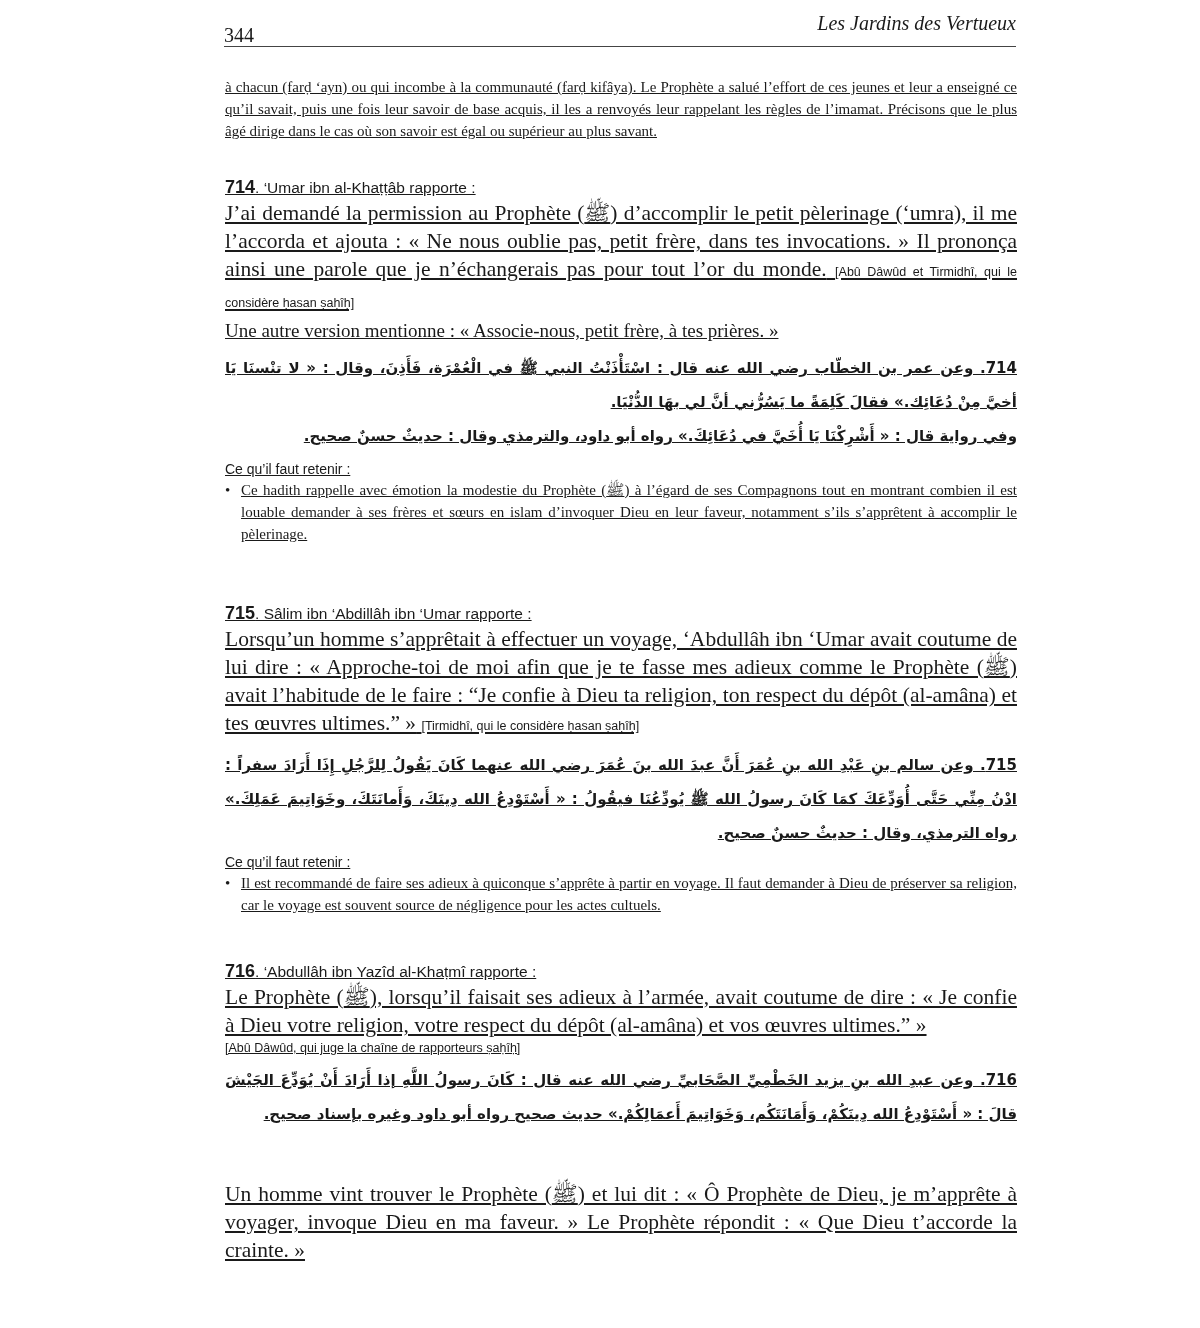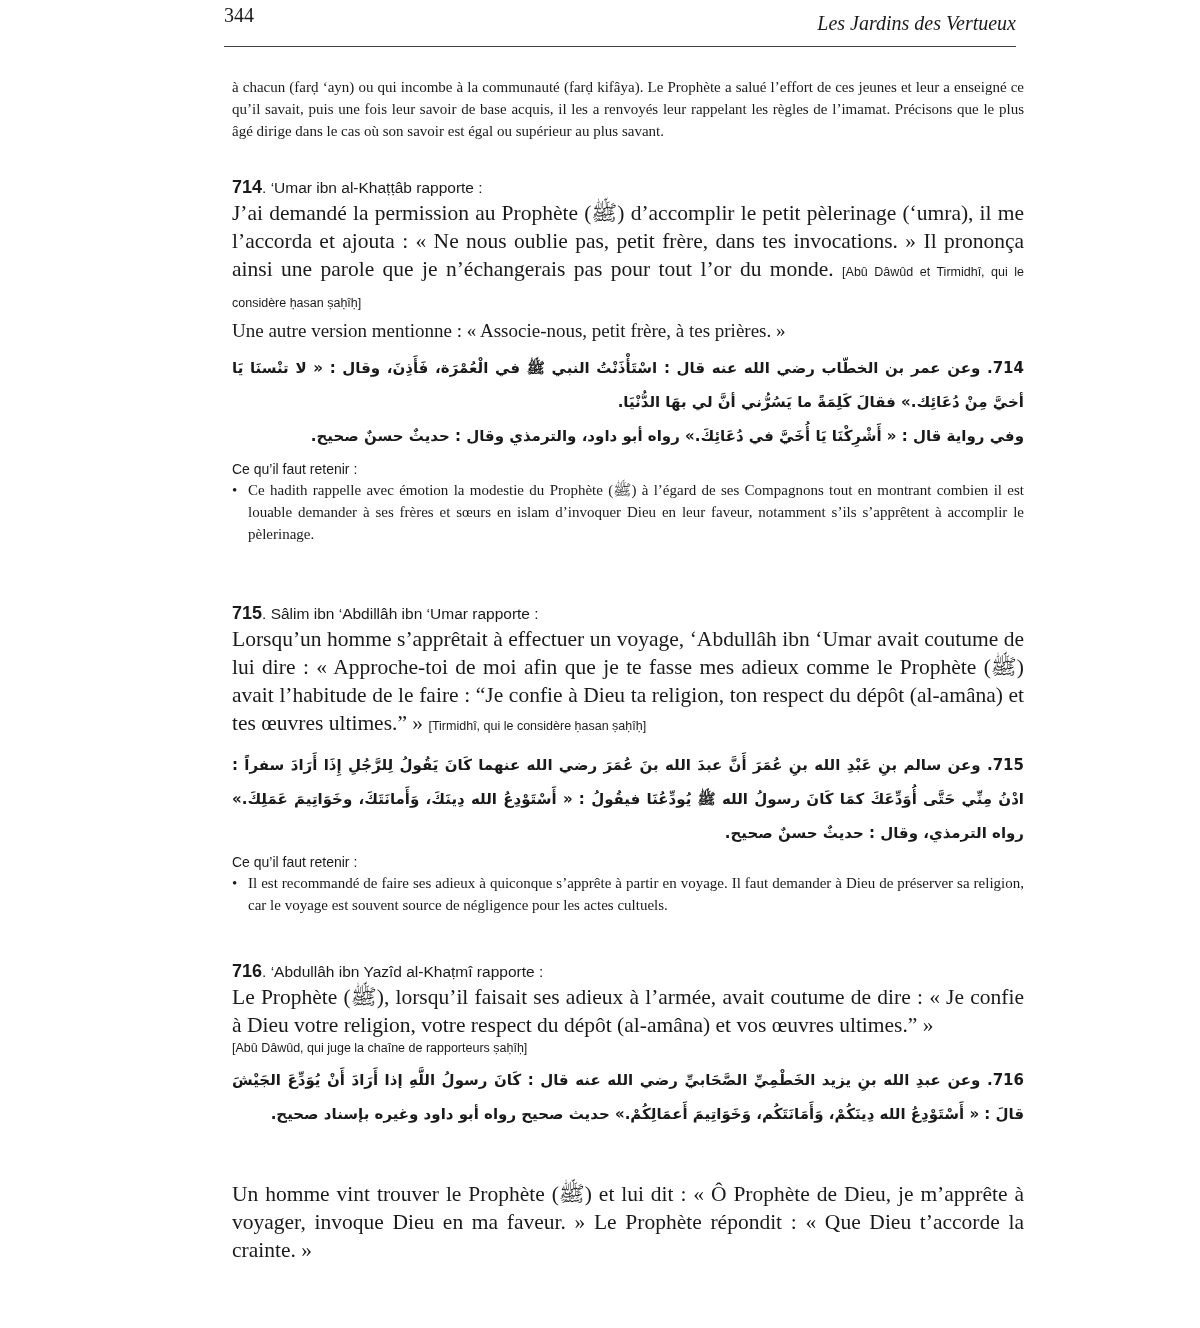--- a/index.html
+++ b/index.html
@@ -1,31 +1,31 @@
 <!DOCTYPE html>
 <html><head>
 <meta charset="utf-8">
 <style>
   html, body { margin: 0; padding: 0; background: #ffffff; }
   body { width: 1200px; height: 1328px; position: relative; overflow: hidden; color: #1a1a1a; }
   .page { position: absolute; left: 224px; top: 0; width: 792px; }
   .header { position: relative; height: 46px; border-bottom: 1.5px solid #444; }
-  .header .pnum { position: absolute; left: 0; top: 4px; font-family: "Liberation Serif", serif; font-size: 20px; }
+  .header .pnum { position: absolute; left: 0; top: 24px; font-family: "Liberation Serif", serif; font-size: 20px; }
   .header .rtitle { position: absolute; right: 0; top: 12px; font-family: "Liberation Serif", serif; font-size: 20px; font-style: italic; }
   .note { font-family: "Liberation Serif", serif; font-size: 15px; line-height: 22px; text-align: justify; }
   .hhead { font-family: "Liberation Sans", sans-serif; font-size: 15.5px; line-height: 22px; }
   .hhead b { font-size: 18px; text-align: center; }
   .hbody { font-family: "Liberation Serif", serif; font-size: 21.5px; line-height: 28px; text-align: justify; }
   .src { font-family: "Liberation Sans", sans-serif; font-size: 12.5px; }
   .alt { font-family: "Liberation Serif", serif; font-size: 19px; line-height: 28px; }
   .arabic { font-family: "DejaVu Sans", sans-serif; direction: rtl; text-align: justify; font-size: 15px; line-height: 34px; font-weight: bold; }
   .retain-title { font-family: "Liberation Sans", sans-serif; font-size: 14px; line-height: 20px; }
   .bullet { font-family: "Liberation Serif", serif; font-size: 15px; line-height: 22px; padding-left: 16px; position: relative; text-align: justify; }
   .bullet .dot { position: absolute; left: 0; top: 0; }
-  .blk { position: absolute; left: 8px; width: 792px; }
+  .blk { position: absolute; left: 1px; width: 792px; text-decoration: underline; }
 </style>
 </head>
 <body>
 
 <div class="page">
 
   <div class="header">
     <span class="pnum">344</span>
     <span class="rtitle">Les Jardins des Vertueux</span>
   </div>

